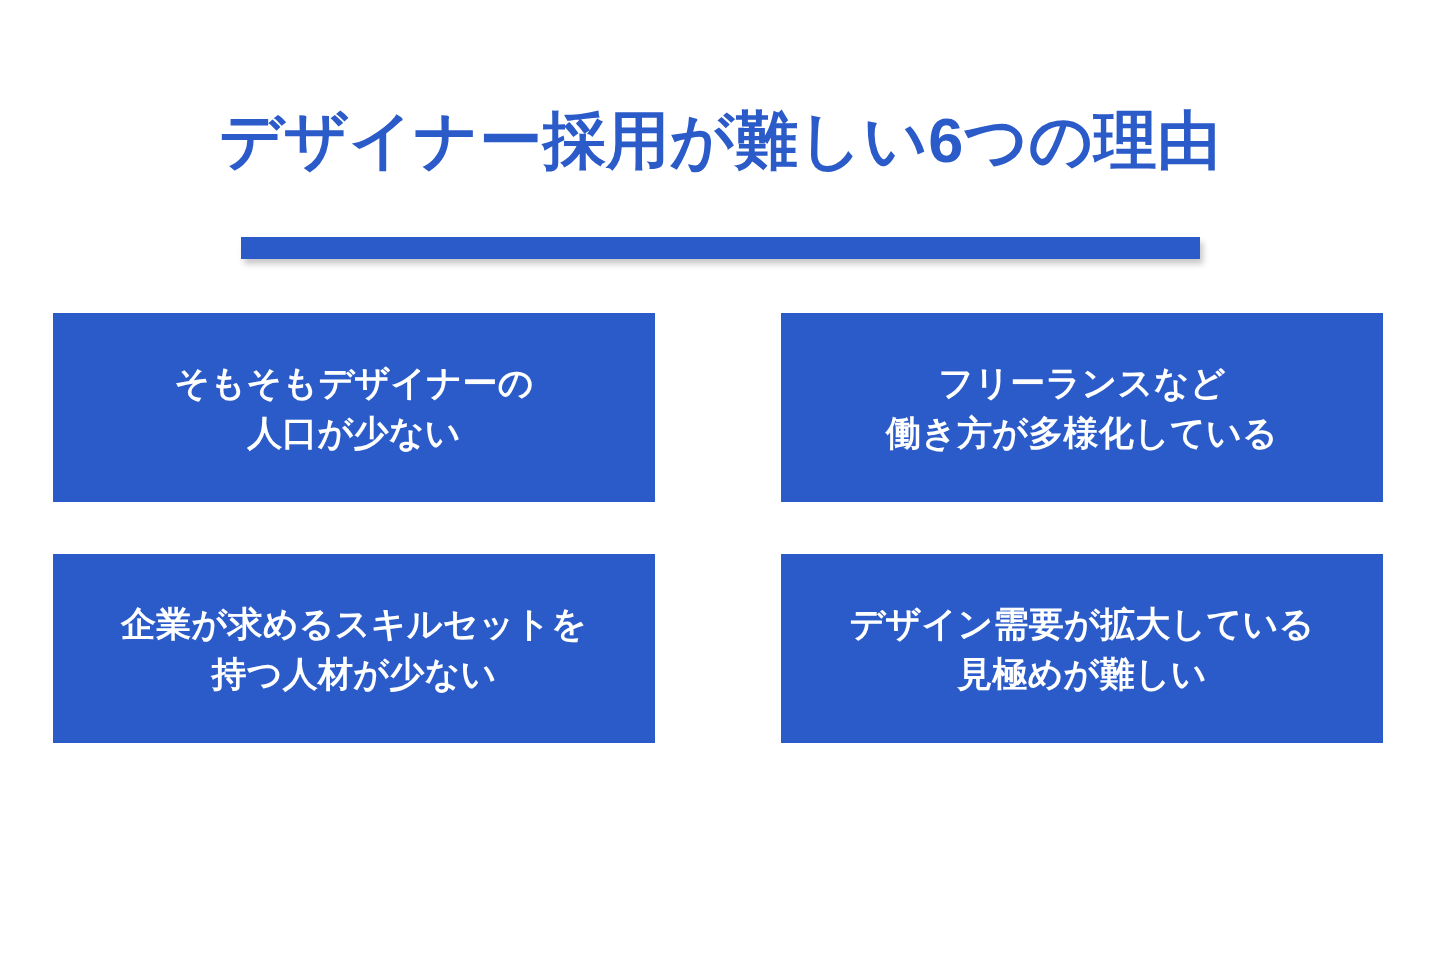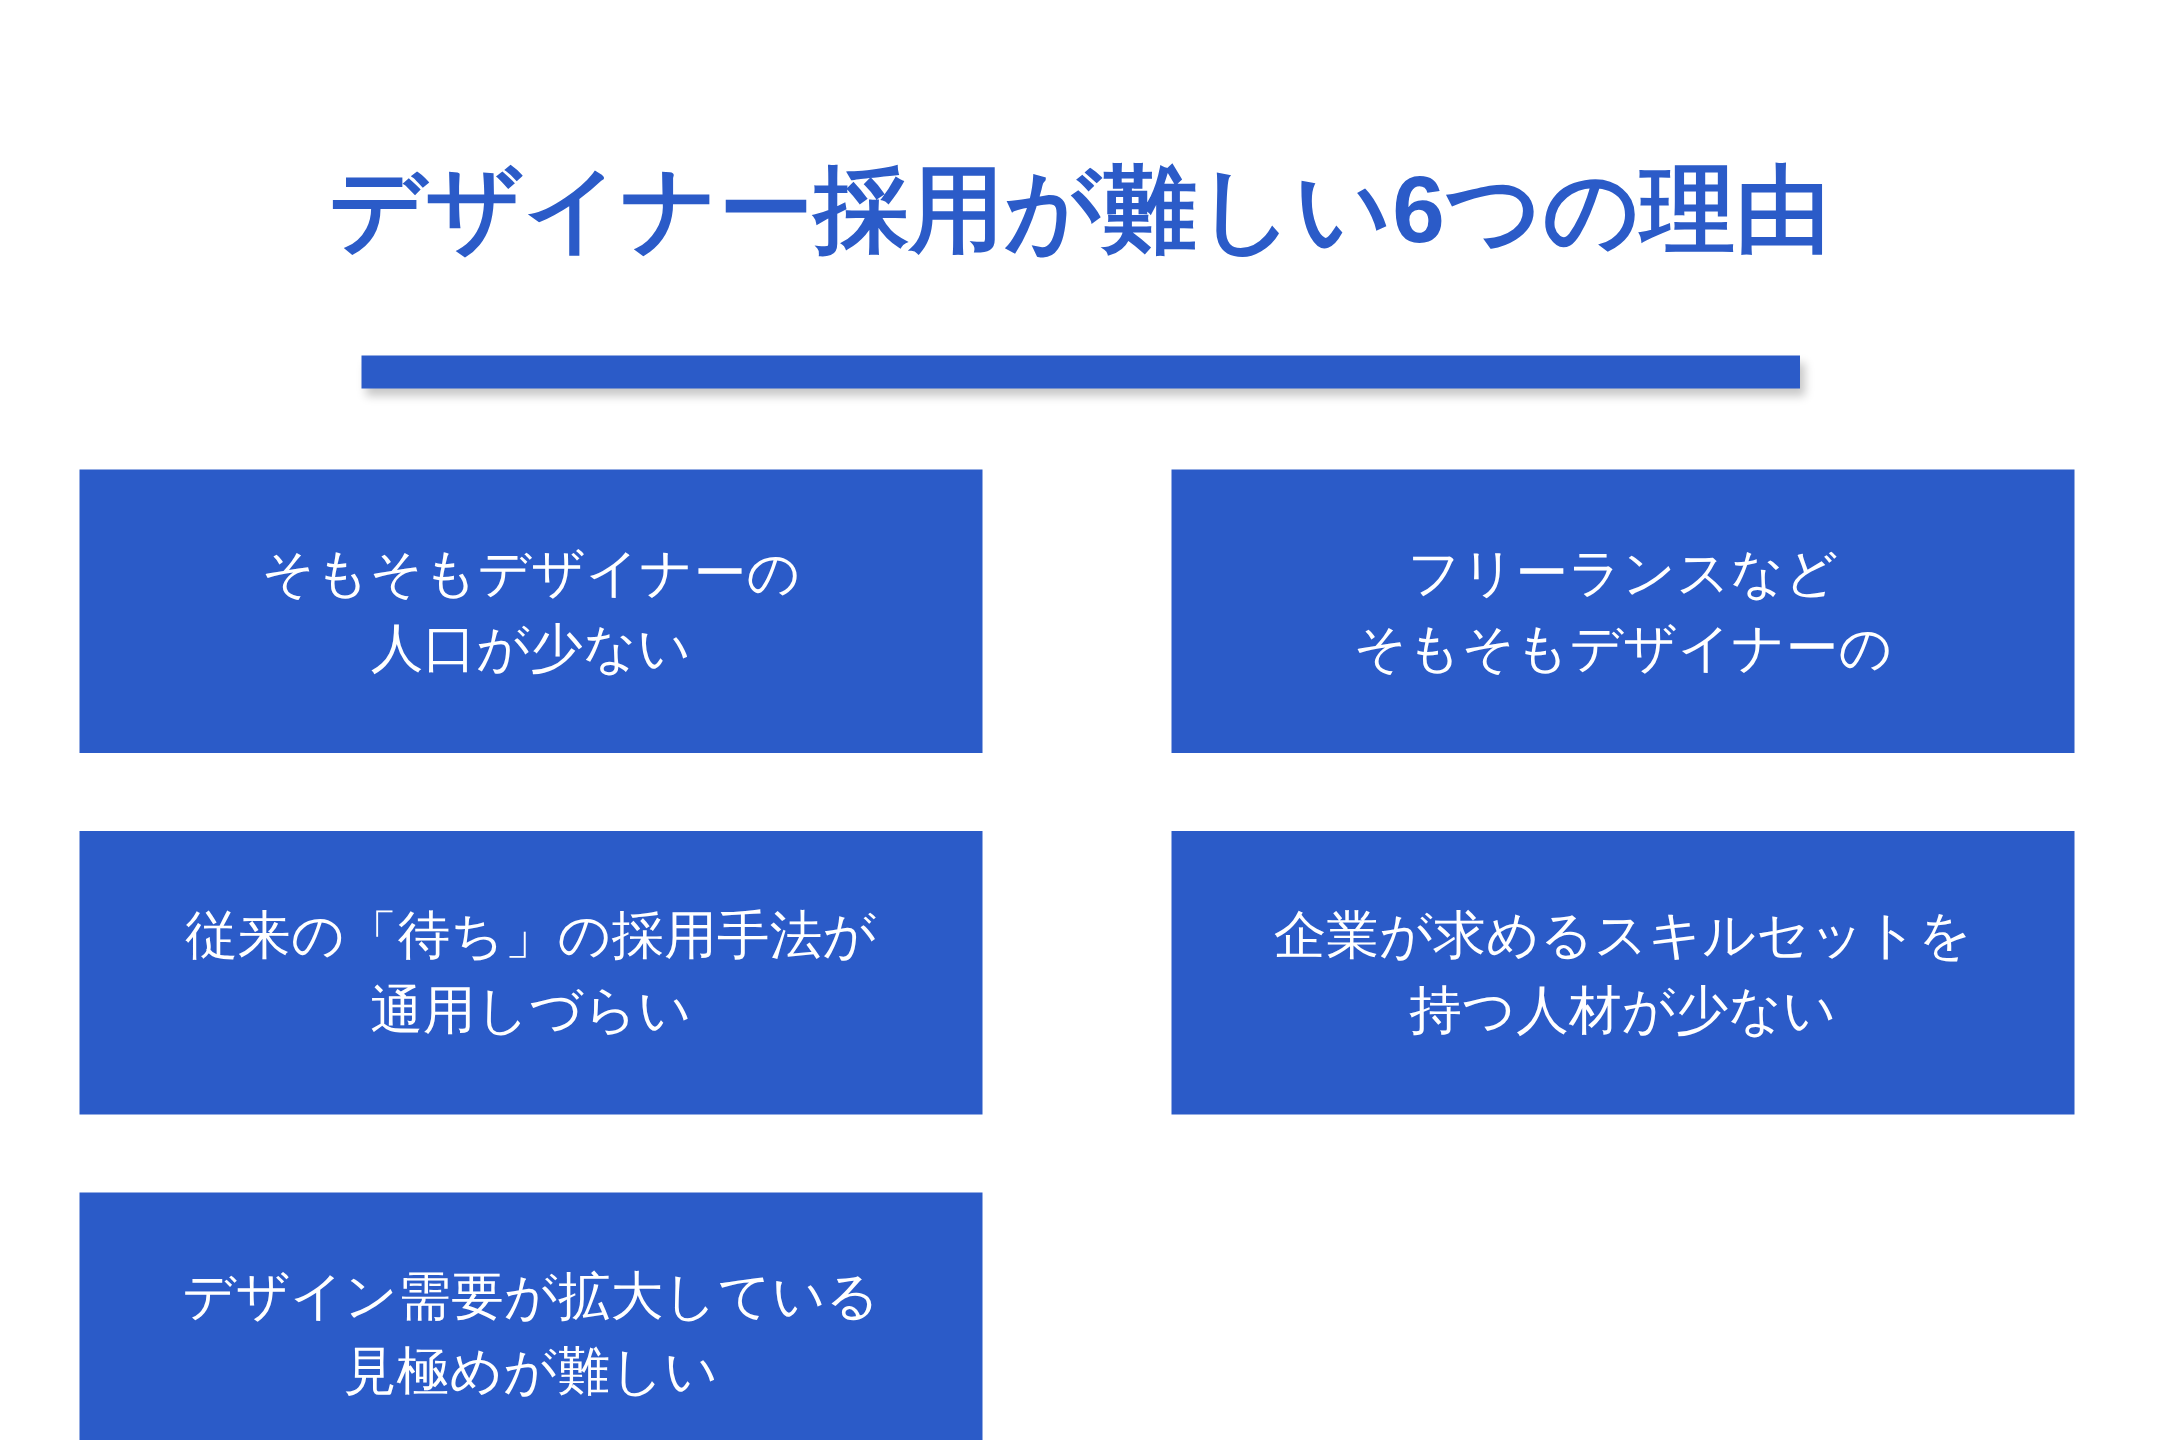--- a/index.html
+++ b/index.html
@@ -73,21 +73,21 @@
     align-items: center;
     justify-content: center;
     text-align: center;
     box-sizing: border-box;
     padding: 6px 14px;
   }
 
   .reason-text {
     color: #ffffff;
     font-size: 35px;
-    font-weight: 400;
+    font-weight: 700;
     line-height: 1.42;
     letter-spacing: 0.2px;
     white-space: pre-line;
   }
 </style>
 </head>
 <body>
 
 <div class="slide">
 
@@ -100,27 +100,23 @@
   <div class="reasons-grid">
 
     <div class="reason-card">
       <div class="reason-text">そもそもデザイナーの
 人口が少ない</div>
     </div>
 
 
     <div class="reason-card">
       <div class="reason-text">フリーランスなど
-そもそもデザイナーの</div>
+働き方が多様化している</div>
     </div>
 
-    <div class="reason-card">
-      <div class="reason-text">従来の「待ち」の採用手法が
-通用しづらい</div>
-    </div>
 
     <div class="reason-card">
       <div class="reason-text">企業が求めるスキルセットを
 持つ人材が少ない</div>
     </div>
 
     <div class="reason-card">
       <div class="reason-text">デザイン需要が拡大している
 見極めが難しい</div>
     </div>

